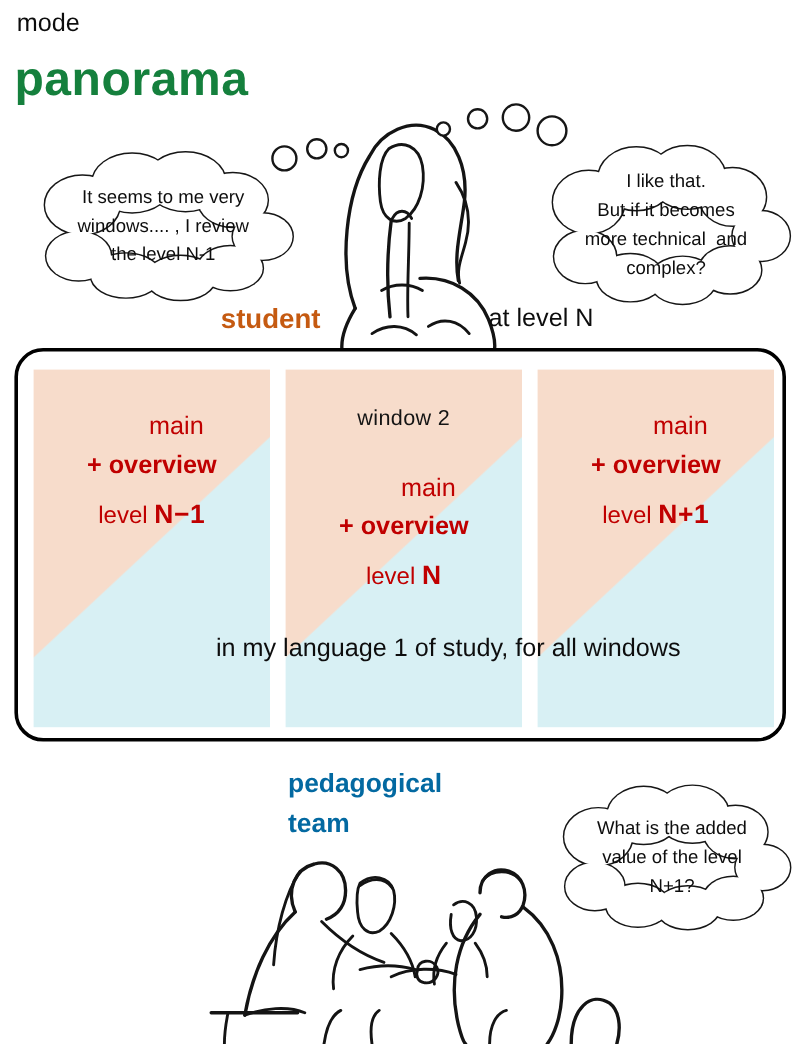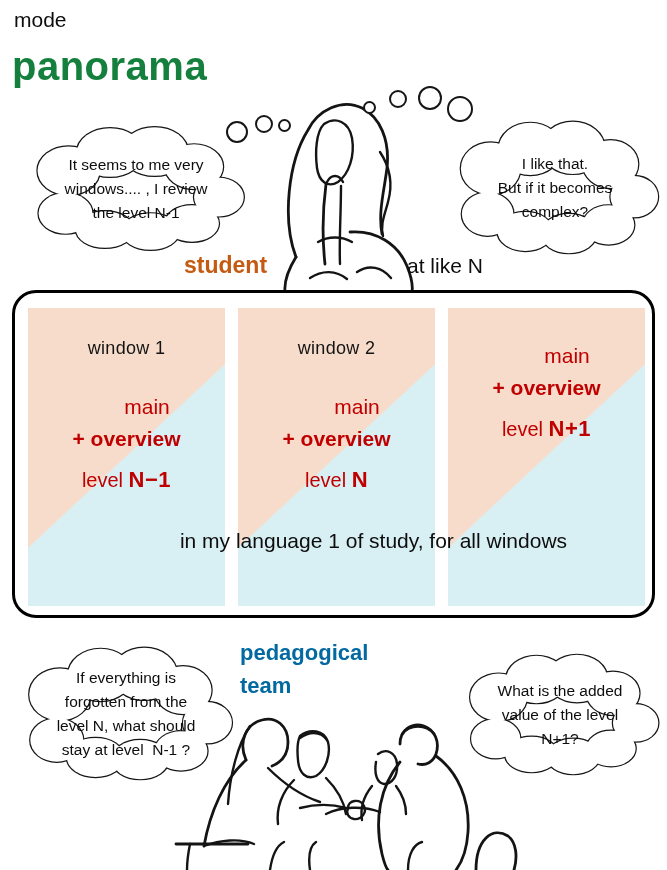--- a/index.html
+++ b/index.html
@@ -131,31 +131,31 @@
     </div>
   </div>
 
   <div class="cloud" style="left:446px;top:112px;width:218px;height:152px;">
     <svg class="cloud-bg" viewBox="0 0 220 140" preserveAspectRatio="none">
         <use href="#cloudShape"></use>
       </svg>
     <div class="cloud-text">
       <div class="cloud-line">I like that.</div>
       <div class="cloud-line">But if it becomes</div>
+      <div class="cloud-line">more technical  and</div>
       <div class="cloud-line">complex?</div>
     </div>
   </div>
 
   <div class="abs student-label">student</div>
-  <div class="abs level-label">at like N</div>
+  <div class="abs level-label">at level N</div>
 
   <div class="abs board">
 
     <div class="panel p1">
-      <div class="panel-title">window 1</div>
       <div class="panel-main">main</div>
       <div class="panel-overview">+ overview</div>
       <div class="panel-level"><span>level </span><span class="lv-val">N−1</span></div>
     </div>
 
     <div class="panel p2">
       <div class="panel-title">window 2</div>
       <div class="panel-main">main</div>
       <div class="panel-overview">+ overview</div>
       <div class="panel-level"><span>level </span><span class="lv-val">N</span></div>
@@ -163,31 +163,20 @@
 
     <div class="panel p3">
       <div class="panel-main">main</div>
       <div class="panel-overview">+ overview</div>
       <div class="panel-level"><span>level </span><span class="lv-val">N+1</span></div>
     </div>
 
     <div class="board-caption">in my language 1 of study, for all windows</div>
   </div>
 
-  <div class="cloud" style="left:14px;top:638px;width:224px;height:152px;">
-    <svg class="cloud-bg" viewBox="0 0 220 140" preserveAspectRatio="none">
-        <use href="#cloudShape"></use>
-      </svg>
-    <div class="cloud-text">
-      <div class="cloud-line">If everything is</div>
-      <div class="cloud-line">forgotten from the</div>
-      <div class="cloud-line">level N, what should</div>
-      <div class="cloud-line">stay at level  N-1 ?</div>
-    </div>
-  </div>
 
   <div class="cloud" style="left:456px;top:646px;width:208px;height:138px;">
     <svg class="cloud-bg" viewBox="0 0 220 140" preserveAspectRatio="none">
         <use href="#cloudShape"></use>
       </svg>
     <div class="cloud-text">
       <div class="cloud-line">What is the added</div>
       <div class="cloud-line">value of the level</div>
       <div class="cloud-line">N+1?</div>
     </div>

